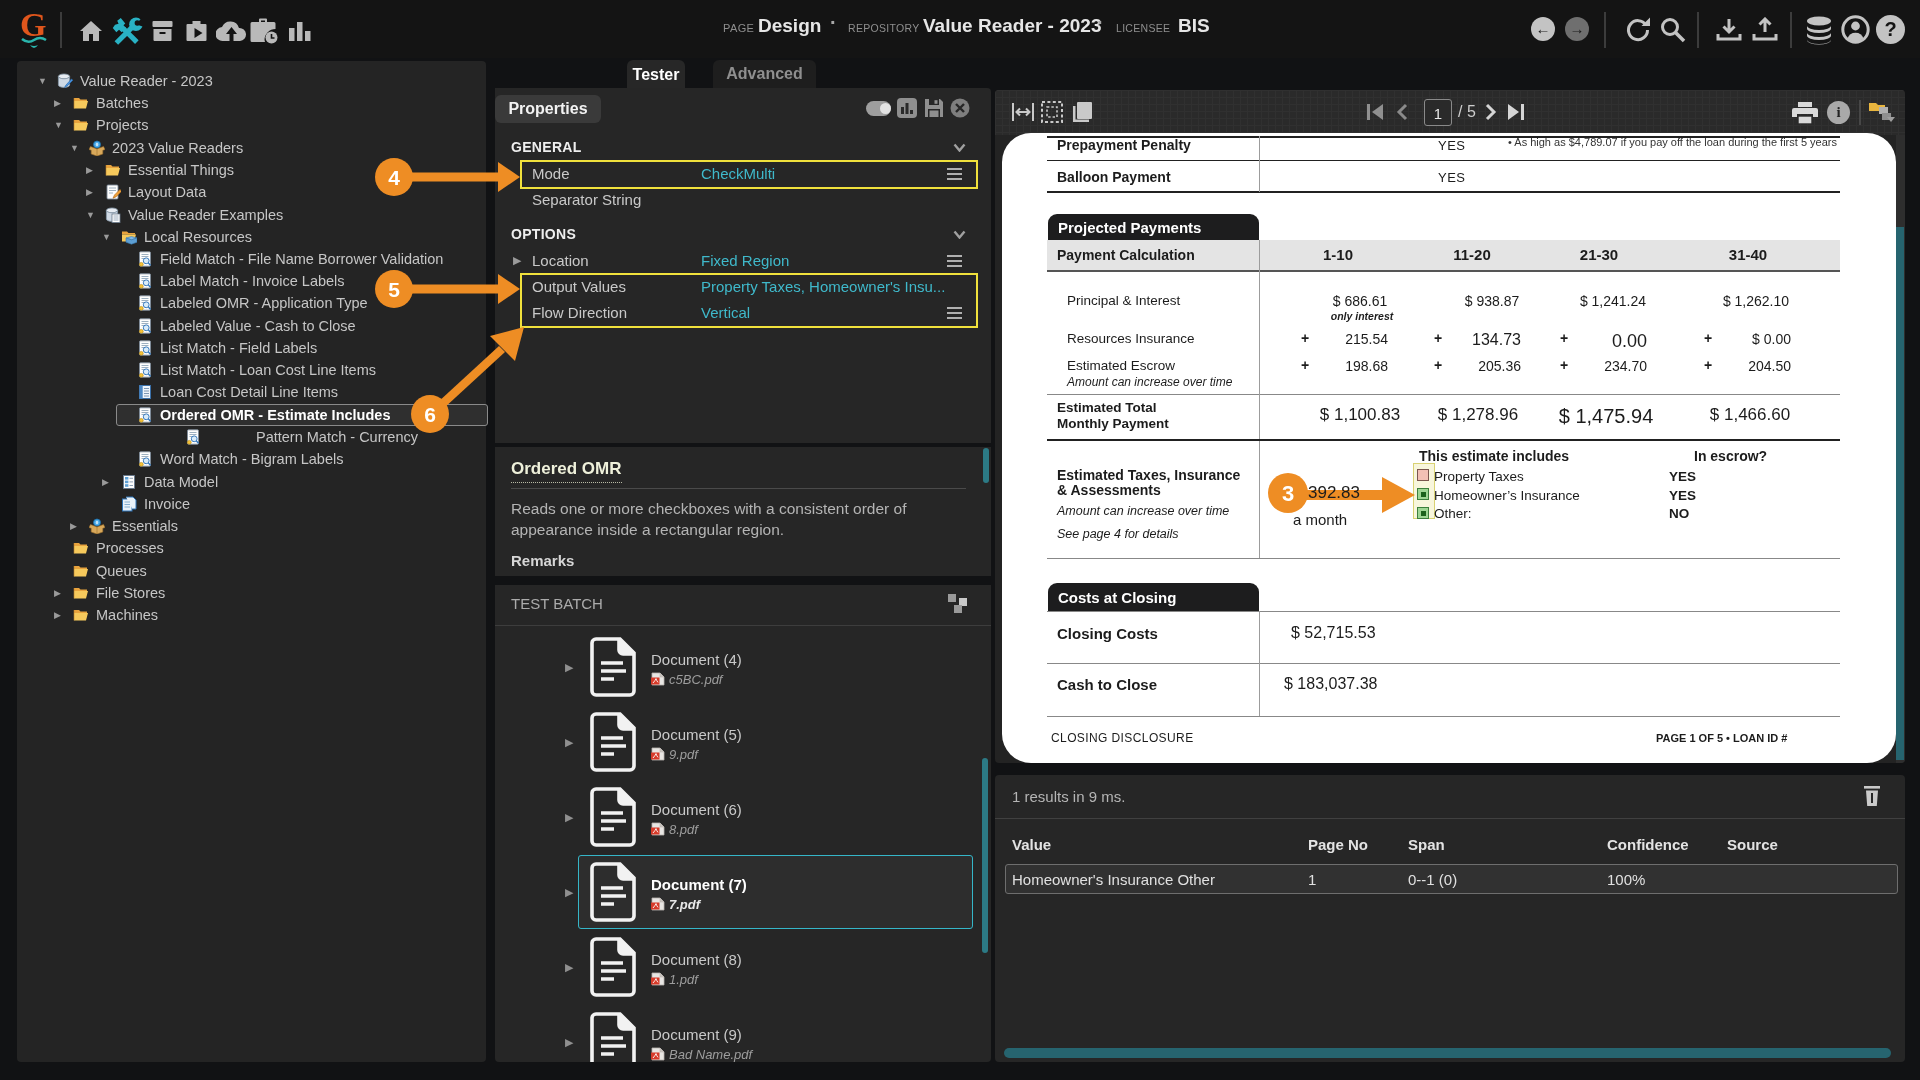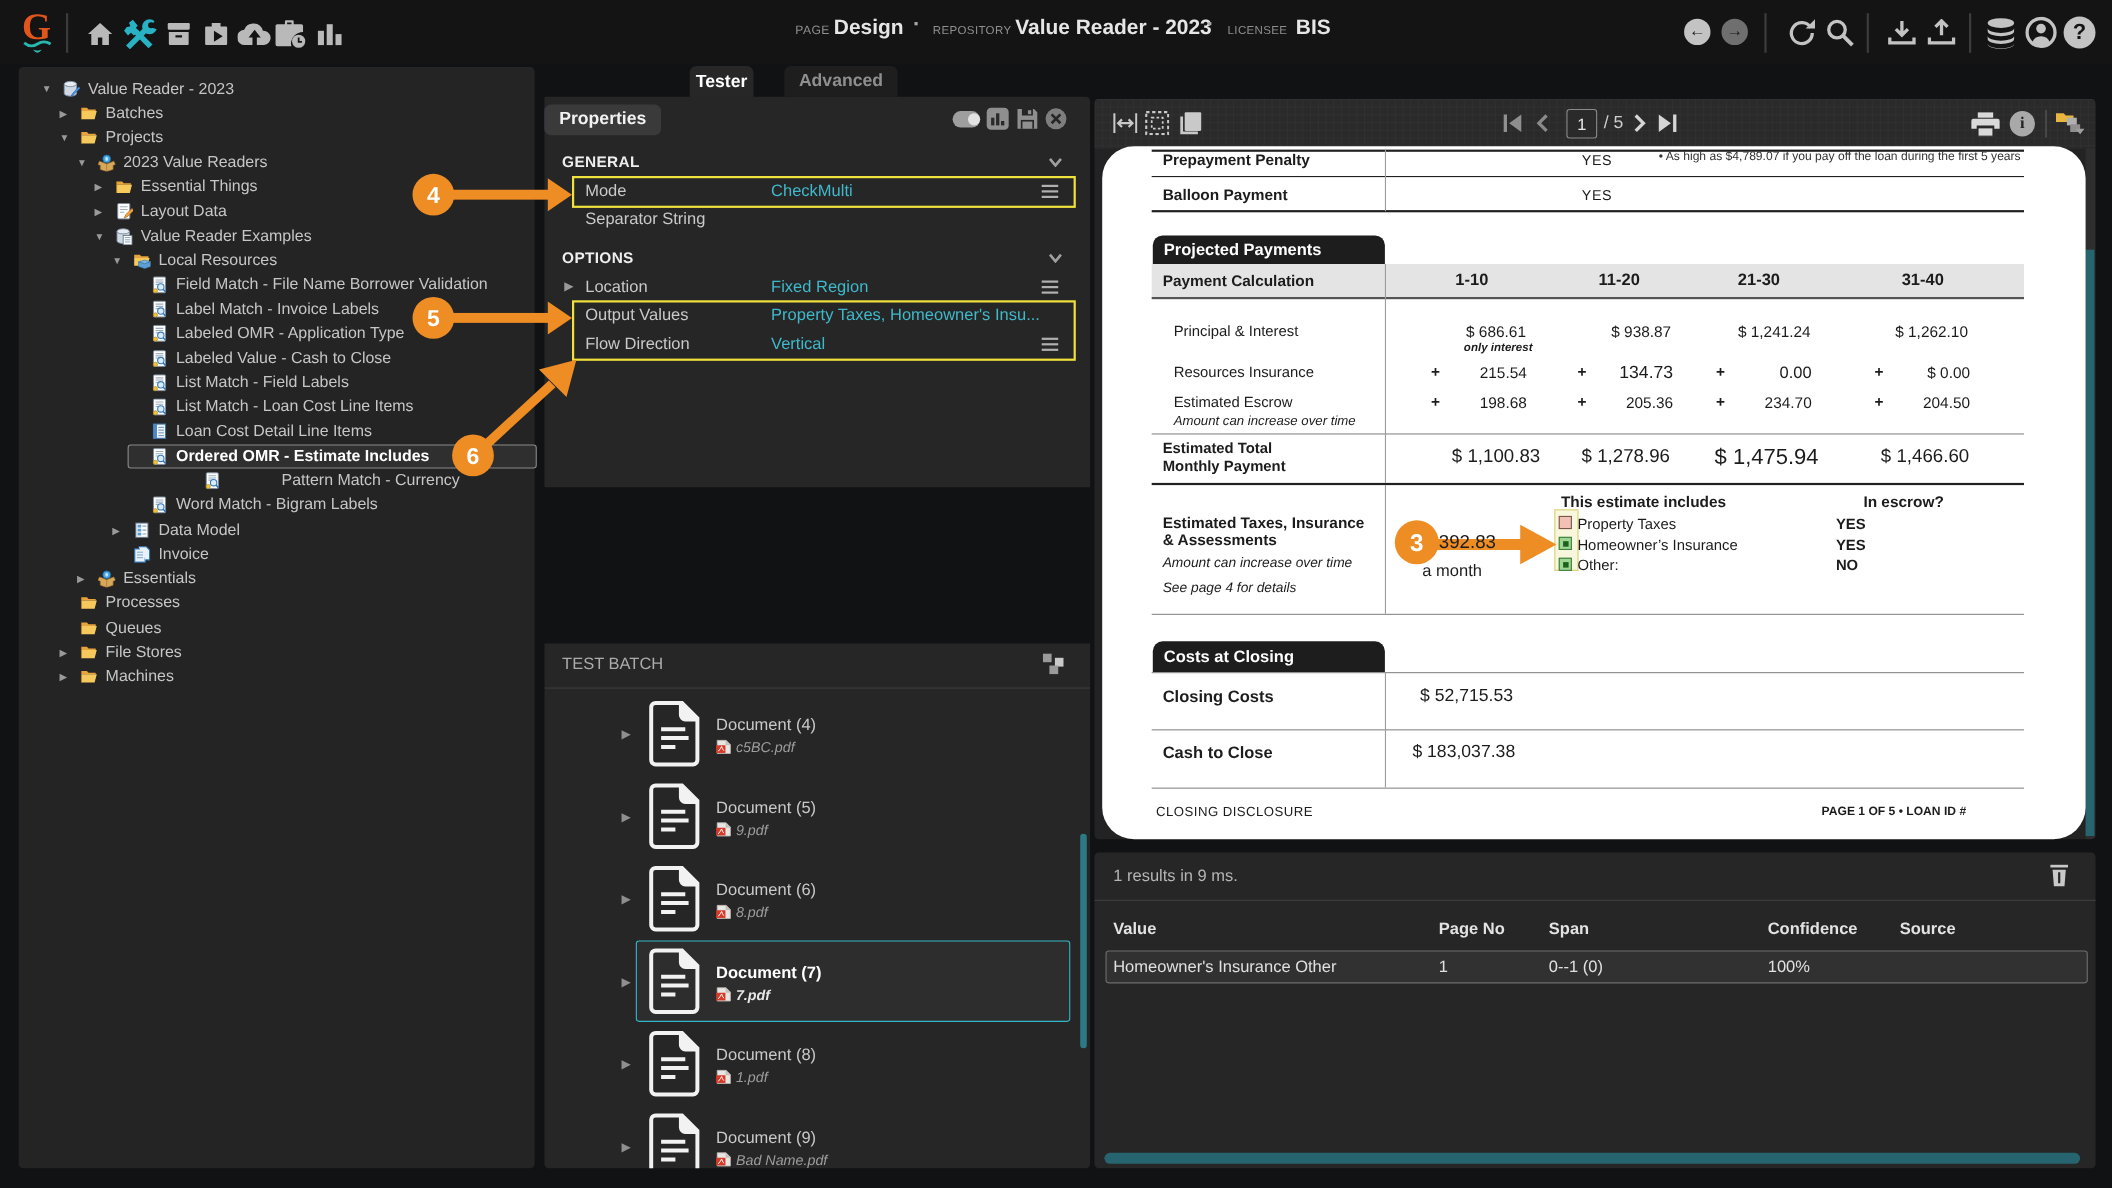--- a/index.html
+++ b/index.html
@@ -436,20 +436,27 @@
     <div class="ham" style="left:452px;top:219px;">
         <div></div>
         <div></div>
         <div></div>
       </div>
 
     <div class="abs" style="left:25px;top:72px;width:458px;height:29px;border:2px solid #f0e13c;"></div>
     <div class="abs" style="left:25px;top:185px;width:458px;height:55px;border:2px solid #f0e13c;"></div>
   </div>
 
+  <div class="panel" style="left:495px;top:447px;width:496px;height:129px;border-radius:0;">
+    <div class="abs" style="left:16px;top:12px;font-size:17px;font-weight:bold;color:#eef0da;border-bottom:1px dotted #b9bba5;padding-bottom:3px;">Ordered OMR</div>
+    <div class="abs" style="left:16px;top:41px;width:455px;height:1px;background:#4a4a4a;"></div>
+    <div class="abs" style="left:16px;top:52px;width:420px;font-size:15.5px;line-height:20.5px;color:#b4b4b4;">Reads one or more checkboxes with a consistent order of appearance inside a rectangular region.</div>
+    <div class="abs" style="left:16px;top:105px;font-size:15px;font-weight:bold;color:#d6d6d6;">Remarks</div>
+    <div class="abs" style="left:488px;top:1px;width:6px;height:35px;background:#2c7a85;border-radius:3px;"></div>
+  </div>
 
   <div class="panel" style="left:495px;top:585px;width:496px;height:477px;border-radius:0 0 4px 4px;overflow:hidden;">
     <div class="abs" style="left:16px;top:10px;font-size:15px;color:#ababab;">TEST BATCH</div>
     <svg class="abs" style="left:453px;top:9px;" width="19" height="19" viewBox="0 0 19 19" fill="#9a9a9a">
       <rect x="0" y="0" width="8" height="8"></rect>
         <rect x="11" y="4" width="8" height="8" fill="#c9c9c9"></rect>
         <rect x="6" y="11" width="8" height="8"></rect>
     </svg>
     <div class="abs" style="left:0px;top:40px;width:496px;height:1px;background:#3d3d3d;"></div>
     <div class="abs" style="left:83px;top:270px;width:395px;height:74px;background:#2d2d2d;border:1px solid #35b6c8;border-radius:3px;"></div>
@@ -584,21 +591,21 @@
     <div class="t b i" style="left:310px;top:177px;width:100px;text-align:center;font-size:10.5px;">only interest</div>
     <div class="t" style="left:440px;top:160px;width:100px;text-align:center;font-size:14px;">$ 938.87</div>
     <div class="t" style="left:561px;top:160px;width:100px;text-align:center;font-size:14px;">$ 1,241.24</div>
     <div class="t" style="left:704px;top:160px;width:100px;text-align:center;font-size:14px;">$ 1,262.10</div>
     <div class="t" style="left:65px;top:198px;font-size:13.5px;">Resources Insurance</div>
     <div class="t b" style="left:299px;top:197px;font-size:14px;">+</div>
     <div class="t" style="left:300px;top:198px;width:86px;text-align:right;font-size:14px;">215.54</div>
     <div class="t b" style="left:432px;top:197px;font-size:14px;">+</div>
     <div class="t" style="left:433px;top:198px;width:86px;text-align:right;font-size:16px;">134.73</div>
     <div class="t b" style="left:558px;top:197px;font-size:14px;">+</div>
-    <div class="t" style="left:559px;top:198px;width:86px;text-align:right;font-size:15px;">0.00</div>
+    <div class="t" style="left:559px;top:198px;width:86px;text-align:right;font-size:18px;">0.00</div>
     <div class="t b" style="left:702px;top:197px;font-size:14px;">+</div>
     <div class="t" style="left:703px;top:198px;width:86px;text-align:right;font-size:14px;">$ 0.00</div>
     <div class="t" style="left:65px;top:225px;font-size:13.5px;">Estimated Escrow</div>
     <div class="t b" style="left:299px;top:224px;font-size:14px;">+</div>
     <div class="t" style="left:300px;top:225px;width:86px;text-align:right;font-size:14px;">198.68</div>
     <div class="t b" style="left:432px;top:224px;font-size:14px;">+</div>
     <div class="t" style="left:433px;top:225px;width:86px;text-align:right;font-size:14px;">205.36</div>
     <div class="t b" style="left:558px;top:224px;font-size:14px;">+</div>
     <div class="t" style="left:559px;top:225px;width:86px;text-align:right;font-size:14px;">234.70</div>
     <div class="t b" style="left:702px;top:224px;font-size:14px;">+</div>

